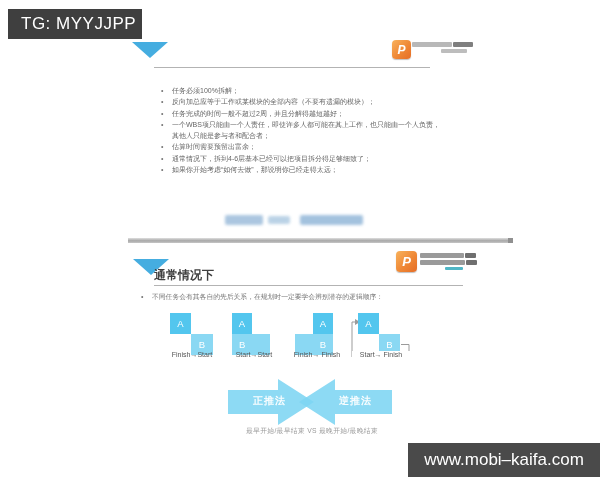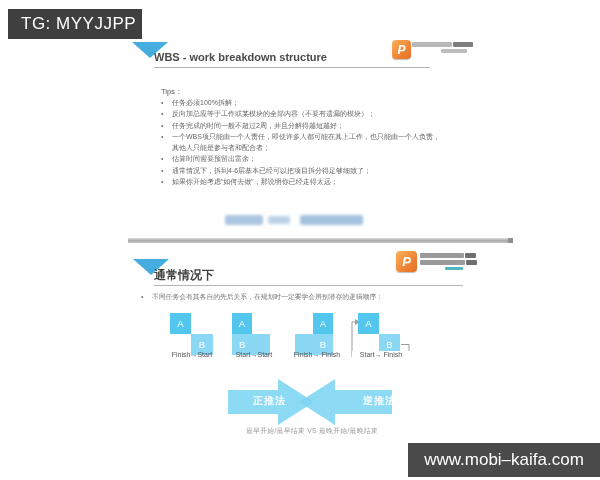--- a/index.html
+++ b/index.html
@@ -47,32 +47,30 @@
 </style>
 </head>
 <body>
 
 <div id="canvas">
 
   <section class="abs slide s1">
 
     <div class="abs tri" style="left:4px;top:4px;"></div>
 
-    <div class="abs slide-title" style="left:26px;top:13px;font-size:11px;">WBS - work breakdown structure</div>
     <div class="abs rule" style="left:26px;top:29px;width:276px;"></div>
 
     <div class="abs logo" style="left:264px;top:2px;width:19px;height:19px;font-size:12px;">P</div>
     <div class="abs">
       <div class="abs bar" style="left:284px;top:4px;width:40px;height:5px;background:#b8b8b8;"></div>
       <div class="abs bar" style="left:325px;top:4px;width:20px;height:5px;background:#7f7f7f;"></div>
       <div class="abs bar" style="left:313px;top:11px;width:26px;height:4px;background:#bdbdbd;"></div>
     </div>
 
     <div class="abs tips" style="left:33px;top:48px;width:290px;">
-      <div class="tips-label">Tips：</div>
       <div class="li">
         <span class="mk">•</span>
         <span class="tx">任务必须100%拆解；</span>
         </div>
       <div class="li">
         <span class="mk">•</span>
         <span class="tx">反向加总应等于工作或某模块的全部内容（不要有遗漏的模块）；</span>
         </div>
       <div class="li">
         <span class="mk">•</span>
@@ -150,21 +148,21 @@
     <div class="abs bx bxb" style="left:379px;top:334px;width:21px;height:21px;">B</div>
     <div class="abs dep-label" style="left:352px;top:351px;width:58px;background:#fff;">Start→ Finish</div>
   </div>
 
   <div>
     <svg class="abs" style="left:225px;top:376px;" width="170" height="50" viewBox="0 0 170 50">
       <polygon points="3,14 53,14 53,3 89,26 53,49 53,38 3,38" fill="#7dd5f2" fill-opacity="0.88"></polygon>
       <polygon points="167,14 110,14 110,3 74,26 110,49 110,38 167,38" fill="#7dd5f2" fill-opacity="0.88"></polygon>
     </svg>
     <div class="abs arrow-text" style="left:234px;top:394px;">正推法</div>
-    <div class="abs arrow-text" style="left:344px;top:394px;">逆推法</div>
+    <div class="abs arrow-text" style="left:320px;top:394px;">逆推法</div>
   </div>
 
   <div class="abs caption" style="left:226px;top:426px;width:172px;">最早开始/最早结束 VS 最晚开始/最晚结束</div>
 
   <div class="abs site-badge">www.mobi–kaifa.com</div>
   <div class="abs tg-badge">TG: MYYJJPP</div>
 
 </div>
 
 </body></html>

